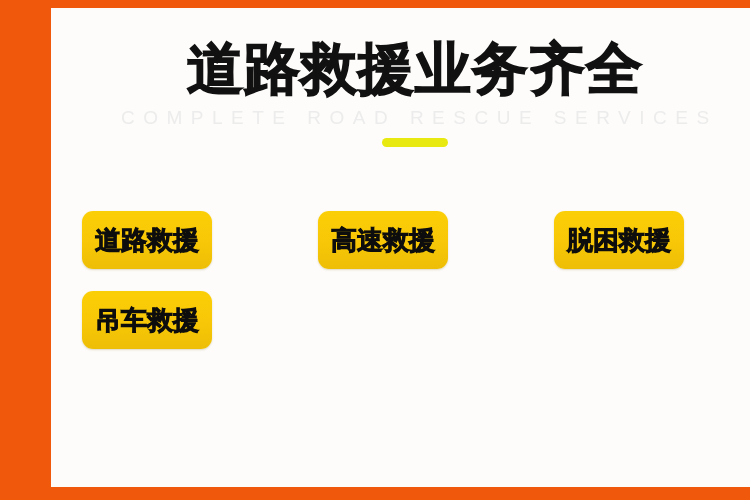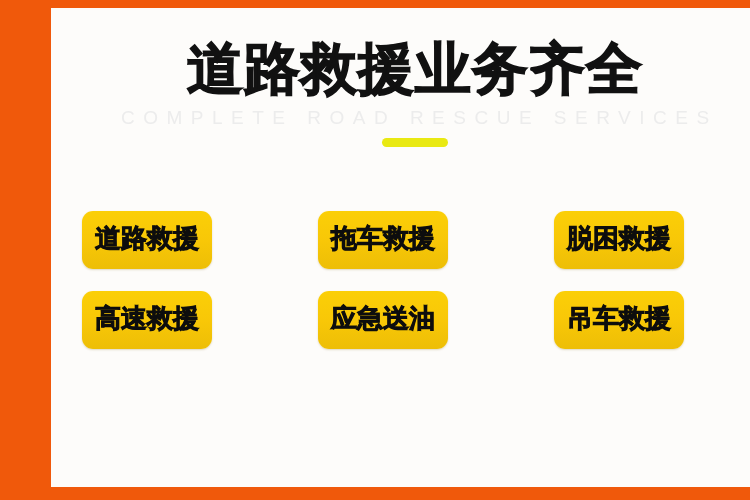--- a/index.html
+++ b/index.html
@@ -71,21 +71,21 @@
     width:130px; height:58px;
     border-radius:11px;
     background:linear-gradient(180deg,#fbcf07 0%, #f8c707 52%, #edbe06 100%);
     display:flex;
     align-items:center;
     justify-content:center;
     box-shadow:0 1px 2px rgba(120,90,0,0.22);
     cursor:pointer;
   }
   .chip-label {
-    font-family:Liberation Mono, monospace;
+    font-family:Liberation Sans, sans-serif;
     font-size:26px;
     font-weight:900;
     color:#0d0d0d;
     letter-spacing:0px;
     white-space:nowrap;
     -webkit-text-stroke:0.9px #0d0d0d;
     line-height:1;
   }
 </style>
 </head>
@@ -99,37 +99,31 @@
       <div class="subtitle">COMPLETE ROAD RESCUE SERVICES</div>
       <div class="underline-bar"></div>
     </div>
 
     <div class="grid">
 
       <div class="chip">
         <span class="chip-label">道路救援</span>
       </div>
 
-      <div class="chip">
-        <span class="chip-label">拖车救援</span>
-      </div>
 
 
-
-      <div class="chip">
-        <span class="chip-label">脱困救援</span>
-      </div>
 
       <div class="chip">
         <span class="chip-label">高速救援</span>
       </div>
 
       <div class="chip">
-        <span class="chip-label">应急送油</span>
+        <span class="chip-label">脱困救援</span>
       </div>
+
 
 
       <div class="chip">
         <span class="chip-label">吊车救援</span>
       </div>
 
     </div>
 
   </div>
 </div>

